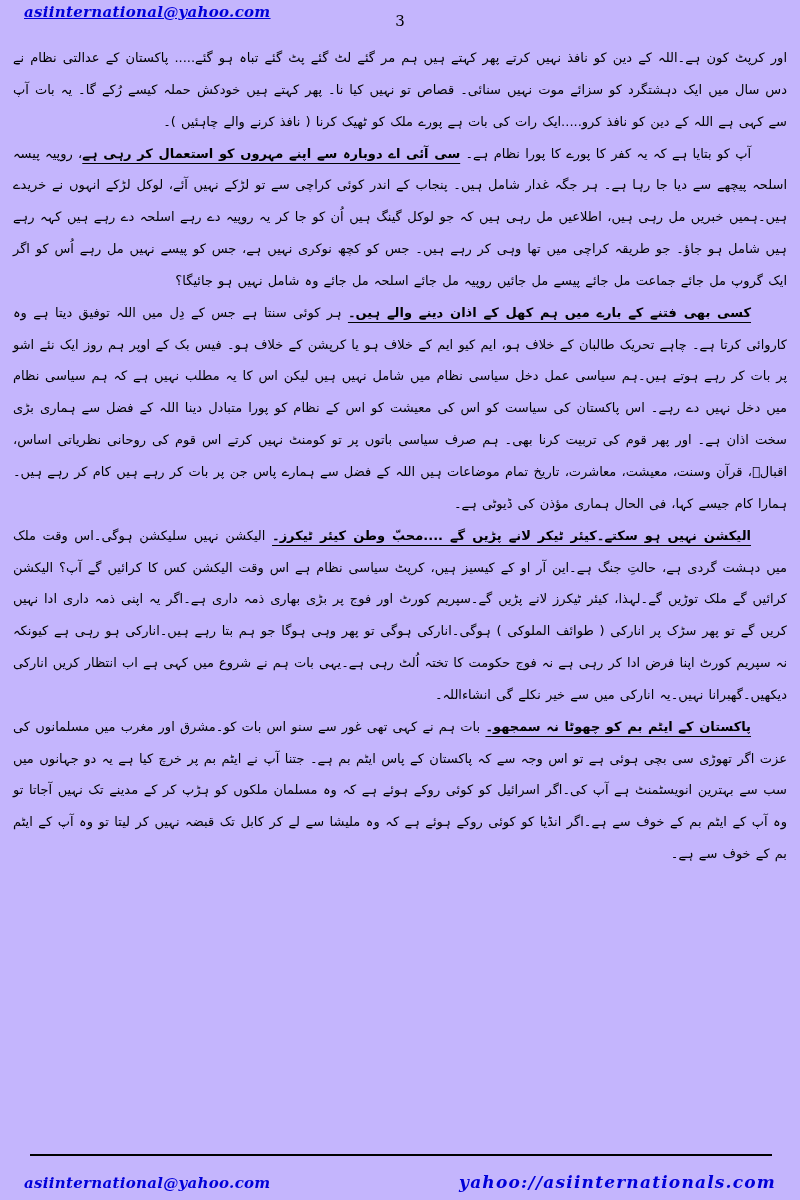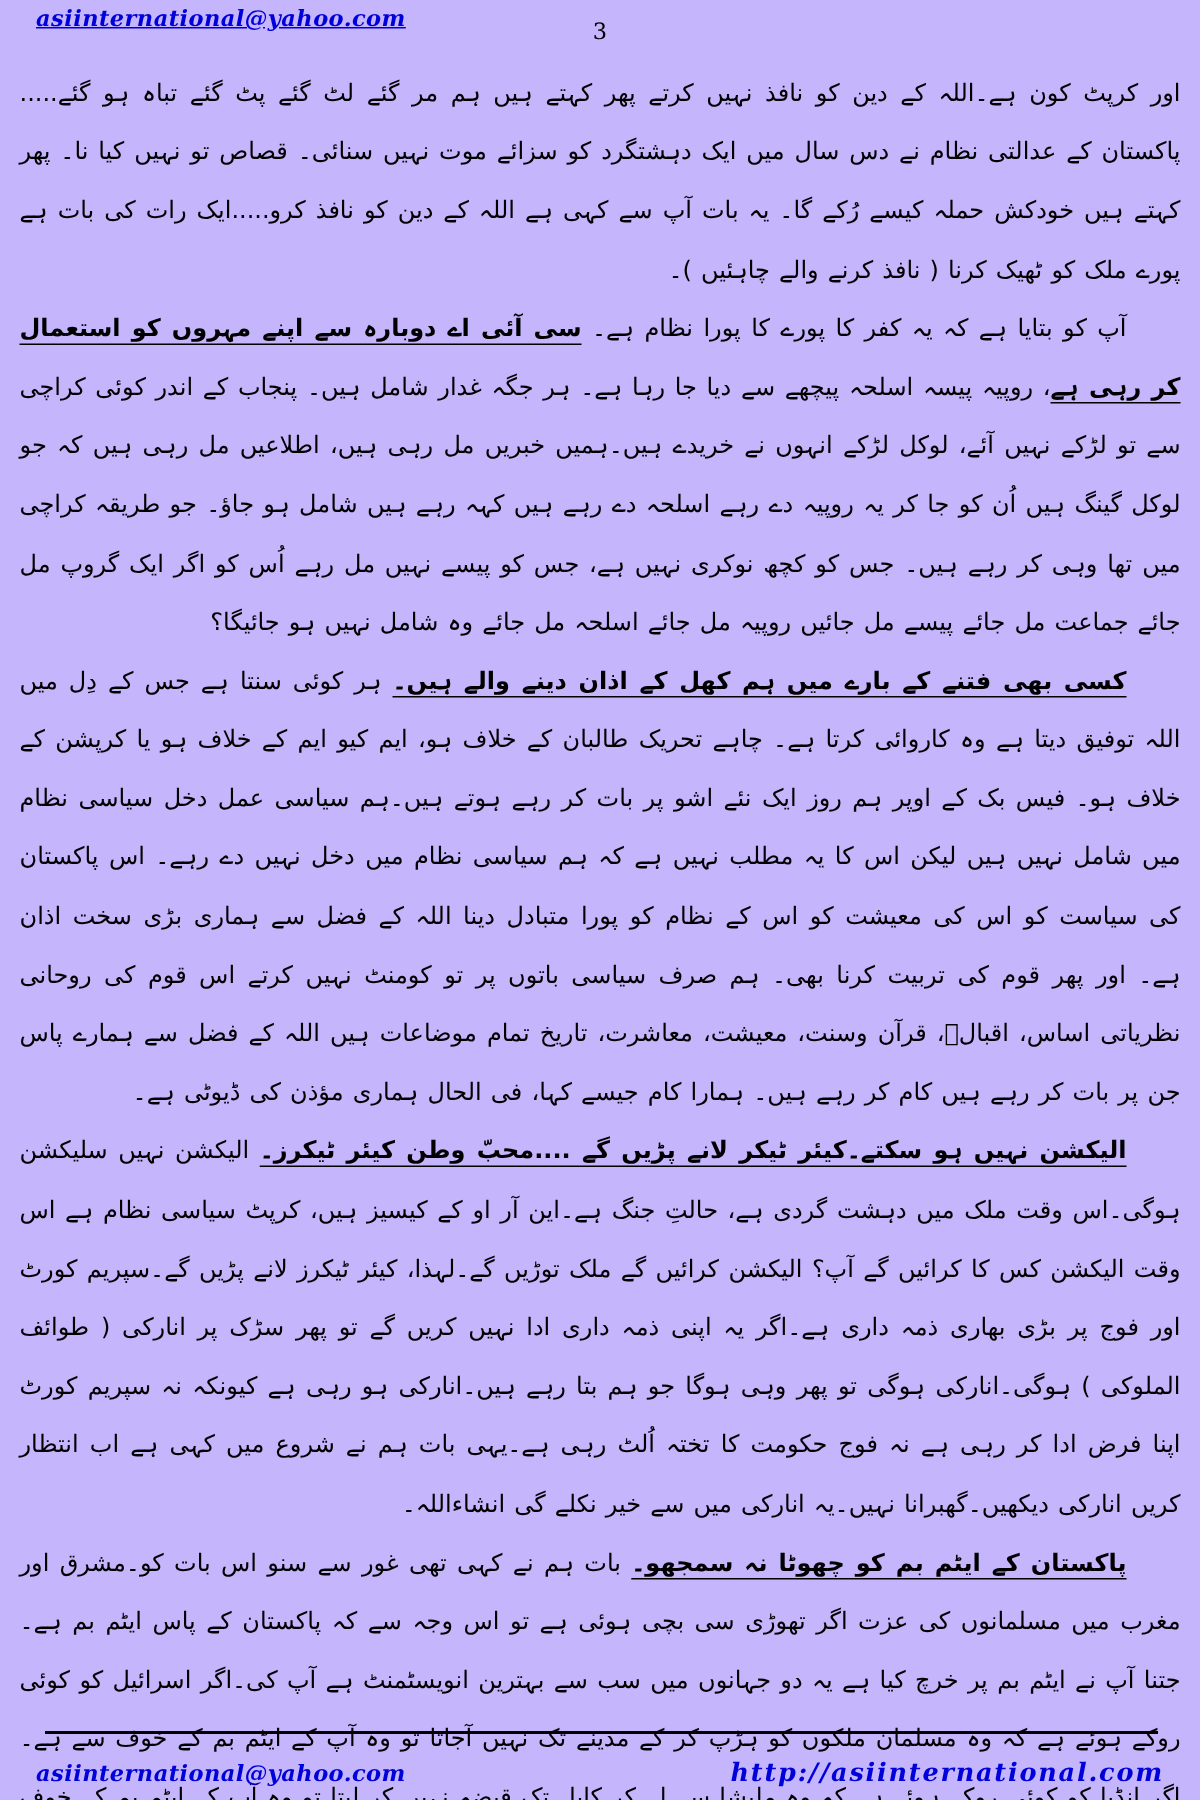--- a/index.html
+++ b/index.html
@@ -36,21 +36,21 @@
     color: #000000;
   }
   .doc-body {
     position: absolute;
     top: 42px;
     left: 13px;
     right: 13px;
     bottom: 58px;
     direction: rtl;
     text-align: justify;
-    font-size: 16px;
+    font-size: 13px;
     line-height: 2.45;
     word-spacing: 1px;
   }
   .para {
     margin: 0;
     text-indent: 36px;
   }
   .para:first-child { text-indent: 0; }
   .seg-normal { font-weight: normal; }
   .seg-bold_underline {
@@ -109,16 +109,16 @@
       <p class="para"><span class="seg-normal">آپ کو بتایا ہے کہ یہ کفر کا پورے کا پورا نظام ہے۔ </span><span class="seg-bold_underline">سی آئی اے دوبارہ سے اپنے مہروں کو استعمال کر رہی ہے</span><span class="seg-normal">، روپیہ پیسہ اسلحہ پیچھے سے دیا جا رہا ہے۔ ہر جگہ غدار شامل ہیں۔ پنجاب کے اندر کوئی کراچی سے تو لڑکے نہیں آئے، لوکل لڑکے انہوں نے خریدے ہیں۔ہمیں خبریں مل رہی ہیں، اطلاعیں مل رہی ہیں کہ جو لوکل گینگ ہیں اُن کو جا کر یہ روپیہ دے رہے اسلحہ دے رہے ہیں کہہ رہے ہیں شامل ہو جاؤ۔ جو طریقہ کراچی میں تھا وہی کر رہے ہیں۔ جس کو کچھ نوکری نہیں ہے، جس کو پیسے نہیں مل رہے اُس کو اگر ایک گروپ مل جائے جماعت مل جائے پیسے مل جائیں روپیہ مل جائے اسلحہ مل جائے وہ شامل نہیں ہو جائیگا؟</span></p>
       <p class="para"><span class="seg-bold_underline">کسی بھی فتنے کے بارے میں ہم کھل کے اذان دینے والے ہیں۔</span><span class="seg-normal"> ہر کوئی سنتا ہے جس کے دِل میں اللہ توفیق دیتا ہے وہ کاروائی کرتا ہے۔ چاہے تحریک طالبان کے خلاف ہو، ایم کیو ایم کے خلاف ہو یا کرپشن کے خلاف ہو۔ فیس بک کے اوپر ہم روز ایک نئے اشو پر بات کر رہے ہوتے ہیں۔ہم سیاسی عمل دخل سیاسی نظام میں شامل نہیں ہیں لیکن اس کا یہ مطلب نہیں ہے کہ ہم سیاسی نظام میں دخل نہیں دے رہے۔ اس پاکستان کی سیاست کو اس کی معیشت کو اس کے نظام کو پورا متبادل دینا اللہ کے فضل سے ہماری بڑی سخت اذان ہے۔ اور پھر قوم کی تربیت کرنا بھی۔ ہم صرف سیاسی باتوں پر تو کومنٹ نہیں کرتے اس قوم کی روحانی نظریاتی اساس، اقبالؒ، قرآن وسنت، معیشت، معاشرت، تاریخ تمام موضاعات ہیں اللہ کے فضل سے ہمارے پاس جن پر بات کر رہے ہیں کام کر رہے ہیں۔ ہمارا کام جیسے کہا، فی الحال ہماری مؤذن کی ڈیوٹی ہے۔</span></p>
       <p class="para"><span class="seg-bold_underline">الیکشن نہیں ہو سکتے۔کیئر ٹیکر لانے پڑیں گے ....محبّ وطن کیئر ٹیکرز۔</span><span class="seg-normal"> الیکشن نہیں سلیکشن ہوگی۔اس وقت ملک میں دہشت گردی ہے، حالتِ جنگ ہے۔این آر او کے کیسیز ہیں، کرپٹ سیاسی نظام ہے اس وقت الیکشن کس کا کرائیں گے آپ؟ الیکشن کرائیں گے ملک توڑیں گے۔لہذا، کیئر ٹیکرز لانے پڑیں گے۔سپریم کورٹ اور فوج پر بڑی بھاری ذمہ داری ہے۔اگر یہ اپنی ذمہ داری ادا نہیں کریں گے تو پھر سڑک پر انارکی ( طوائف الملوکی ) ہوگی۔انارکی ہوگی تو پھر وہی ہوگا جو ہم بتا رہے ہیں۔انارکی ہو رہی ہے کیونکہ نہ سپریم کورٹ اپنا فرض ادا کر رہی ہے نہ فوج حکومت کا تختہ اُلٹ رہی ہے۔یہی بات ہم نے شروع میں کہی ہے اب انتظار کریں انارکی دیکھیں۔گھبرانا نہیں۔یہ انارکی میں سے خیر نکلے گی انشاءاللہ۔</span></p>
       <p class="para"><span class="seg-bold_underline">پاکستان کے ایٹم بم کو چھوٹا نہ سمجھو۔</span><span class="seg-normal"> بات ہم نے کہی تھی غور سے سنو اس بات کو۔مشرق اور مغرب میں مسلمانوں کی عزت اگر تھوڑی سی بچی ہوئی ہے تو اس وجہ سے کہ پاکستان کے پاس ایٹم بم ہے۔ جتنا آپ نے ایٹم بم پر خرچ کیا ہے یہ دو جہانوں میں سب سے بہترین انویسٹمنٹ ہے آپ کی۔اگر اسرائیل کو کوئی روکے ہوئے ہے کہ وہ مسلمان ملکوں کو ہڑپ کر کے مدینے تک نہیں آجاتا تو وہ آپ کے ایٹم بم کے خوف سے ہے۔اگر انڈیا کو کوئی روکے ہوئے ہے کہ وہ ملیشا سے لے کر کابل تک قبضہ نہیں کر لیتا تو وہ آپ کے ایٹم بم کے خوف سے ہے۔  </span></p>
     </main>
 
   <div class="footer-rule"></div>
 
   <div class="footer">
     <a class="footer-email">asiinternational@yahoo.com</a>
-    <a class="footer-site">http://asiinternational.com</a>
+    <a class="footer-site">yahoo://asiinternationals.com</a>
   </div>
 
 </div>
 
 </body></html>

